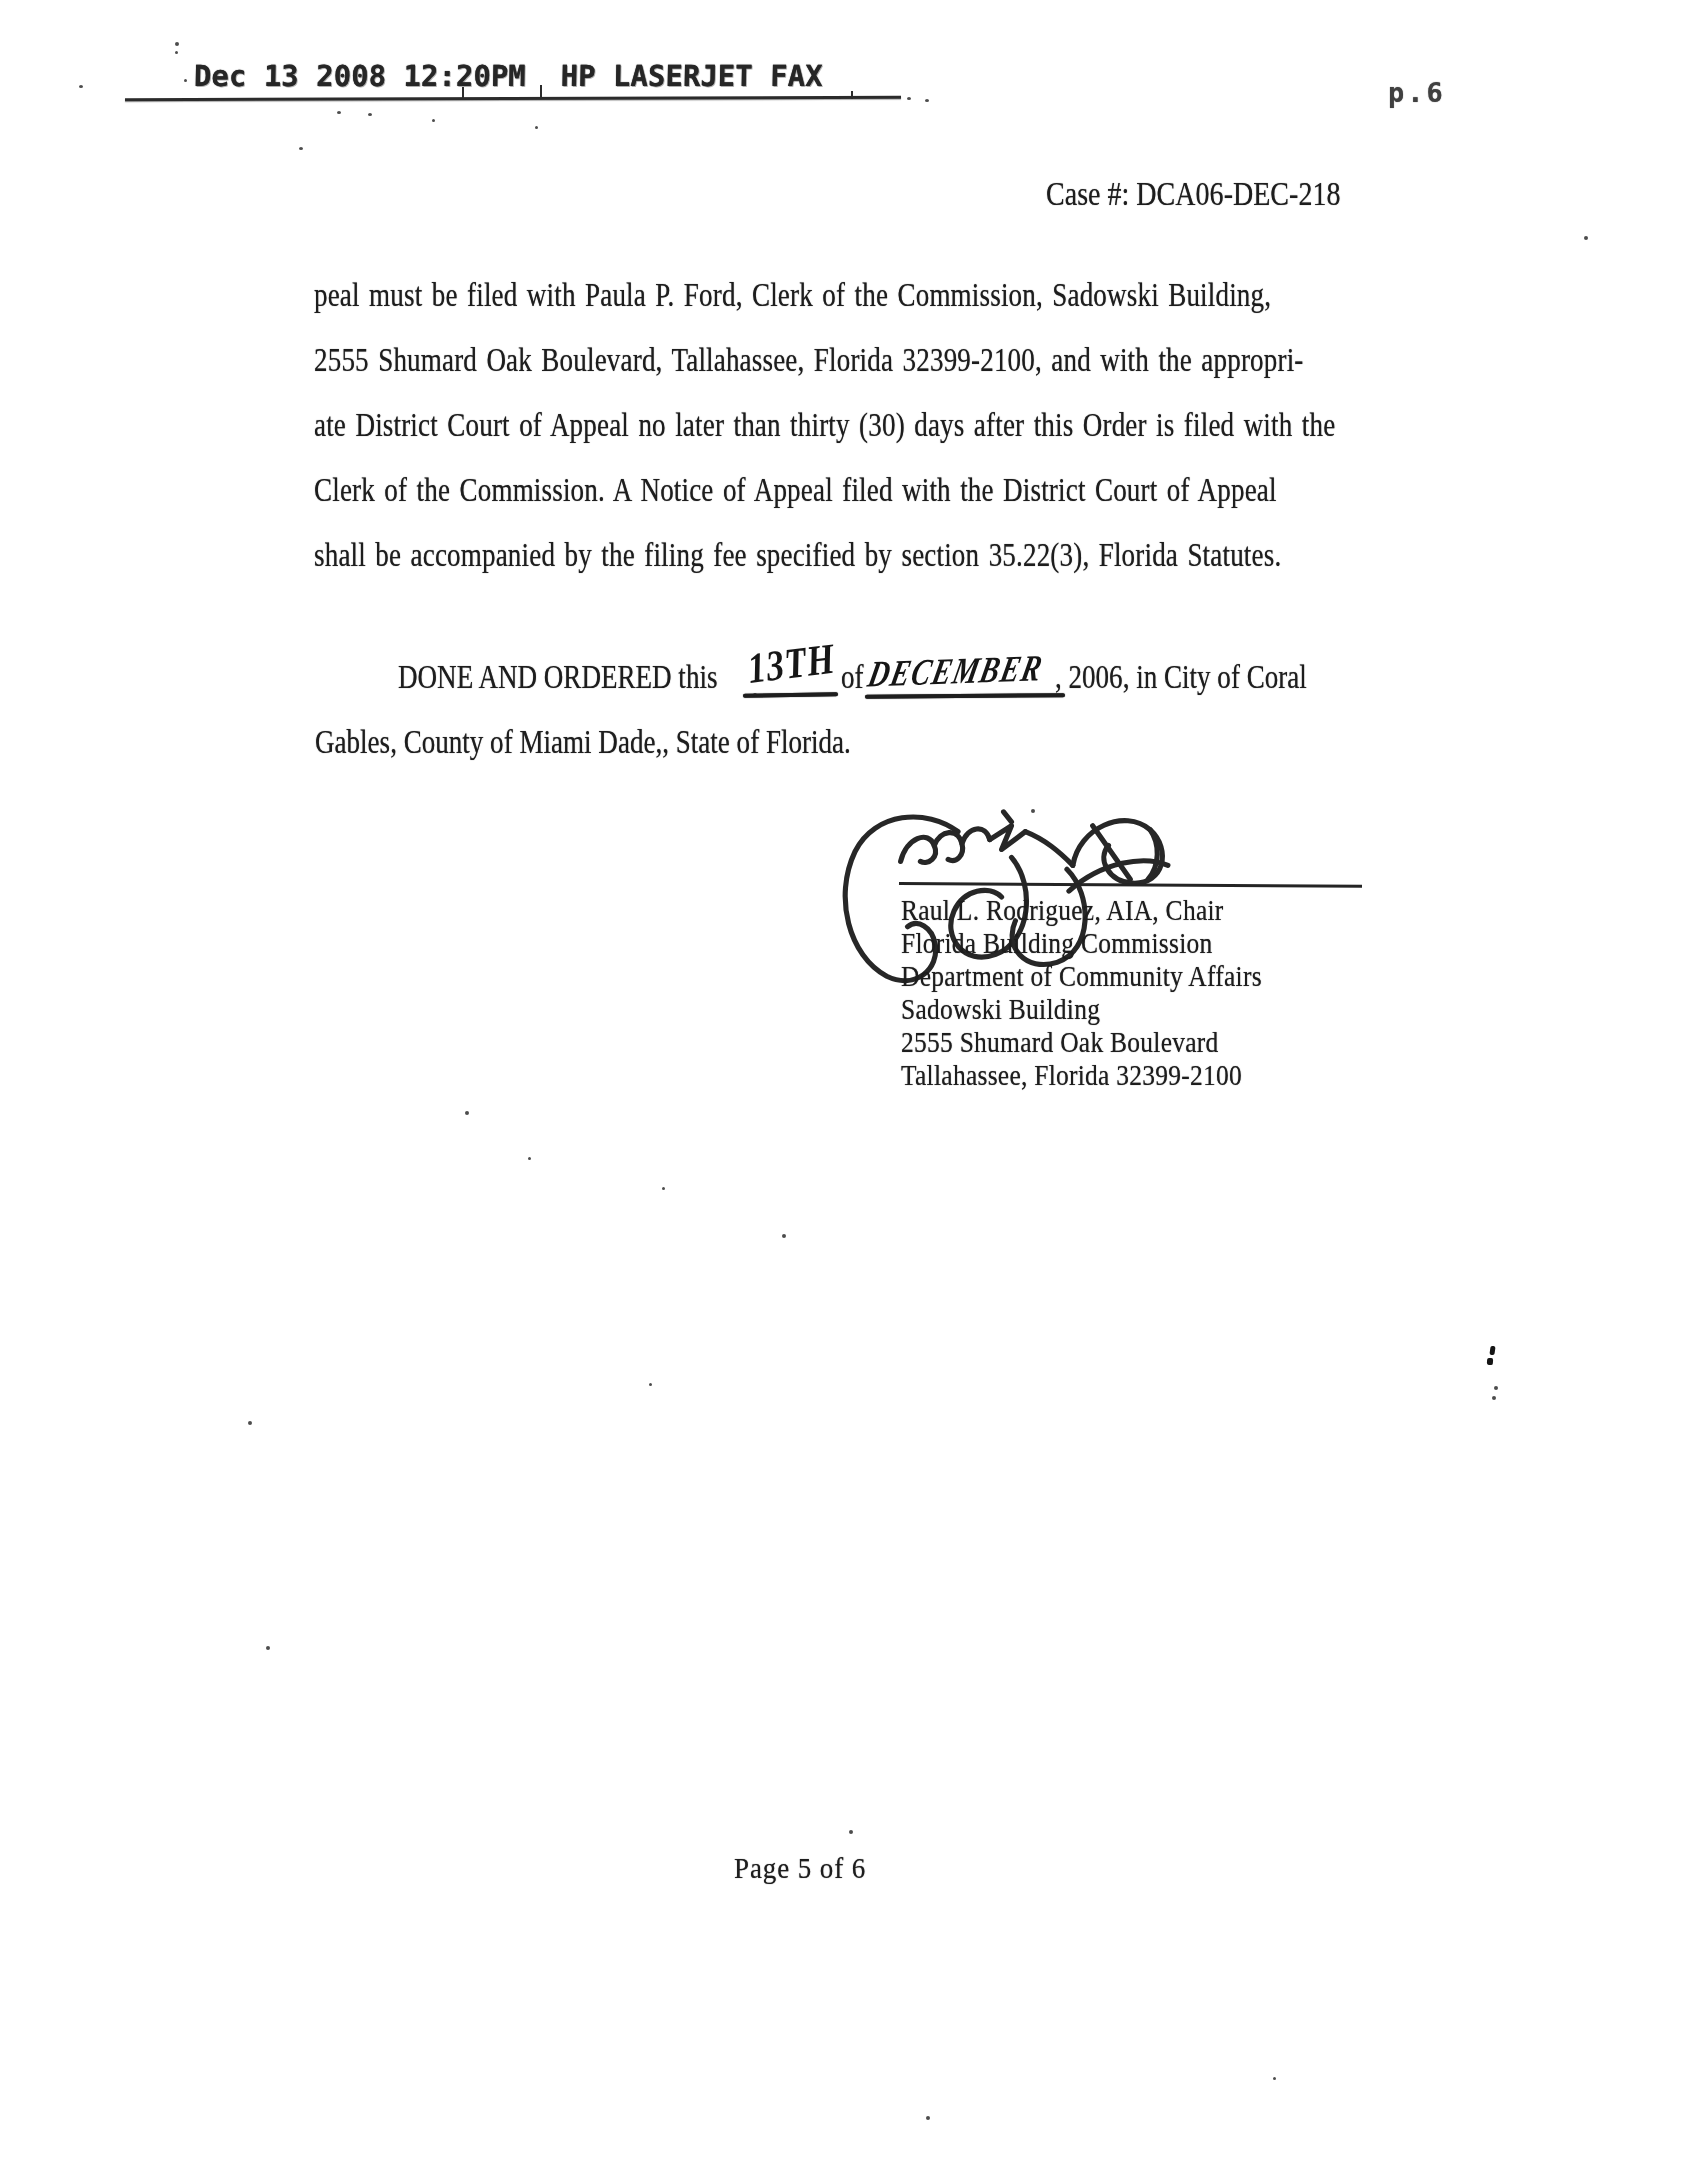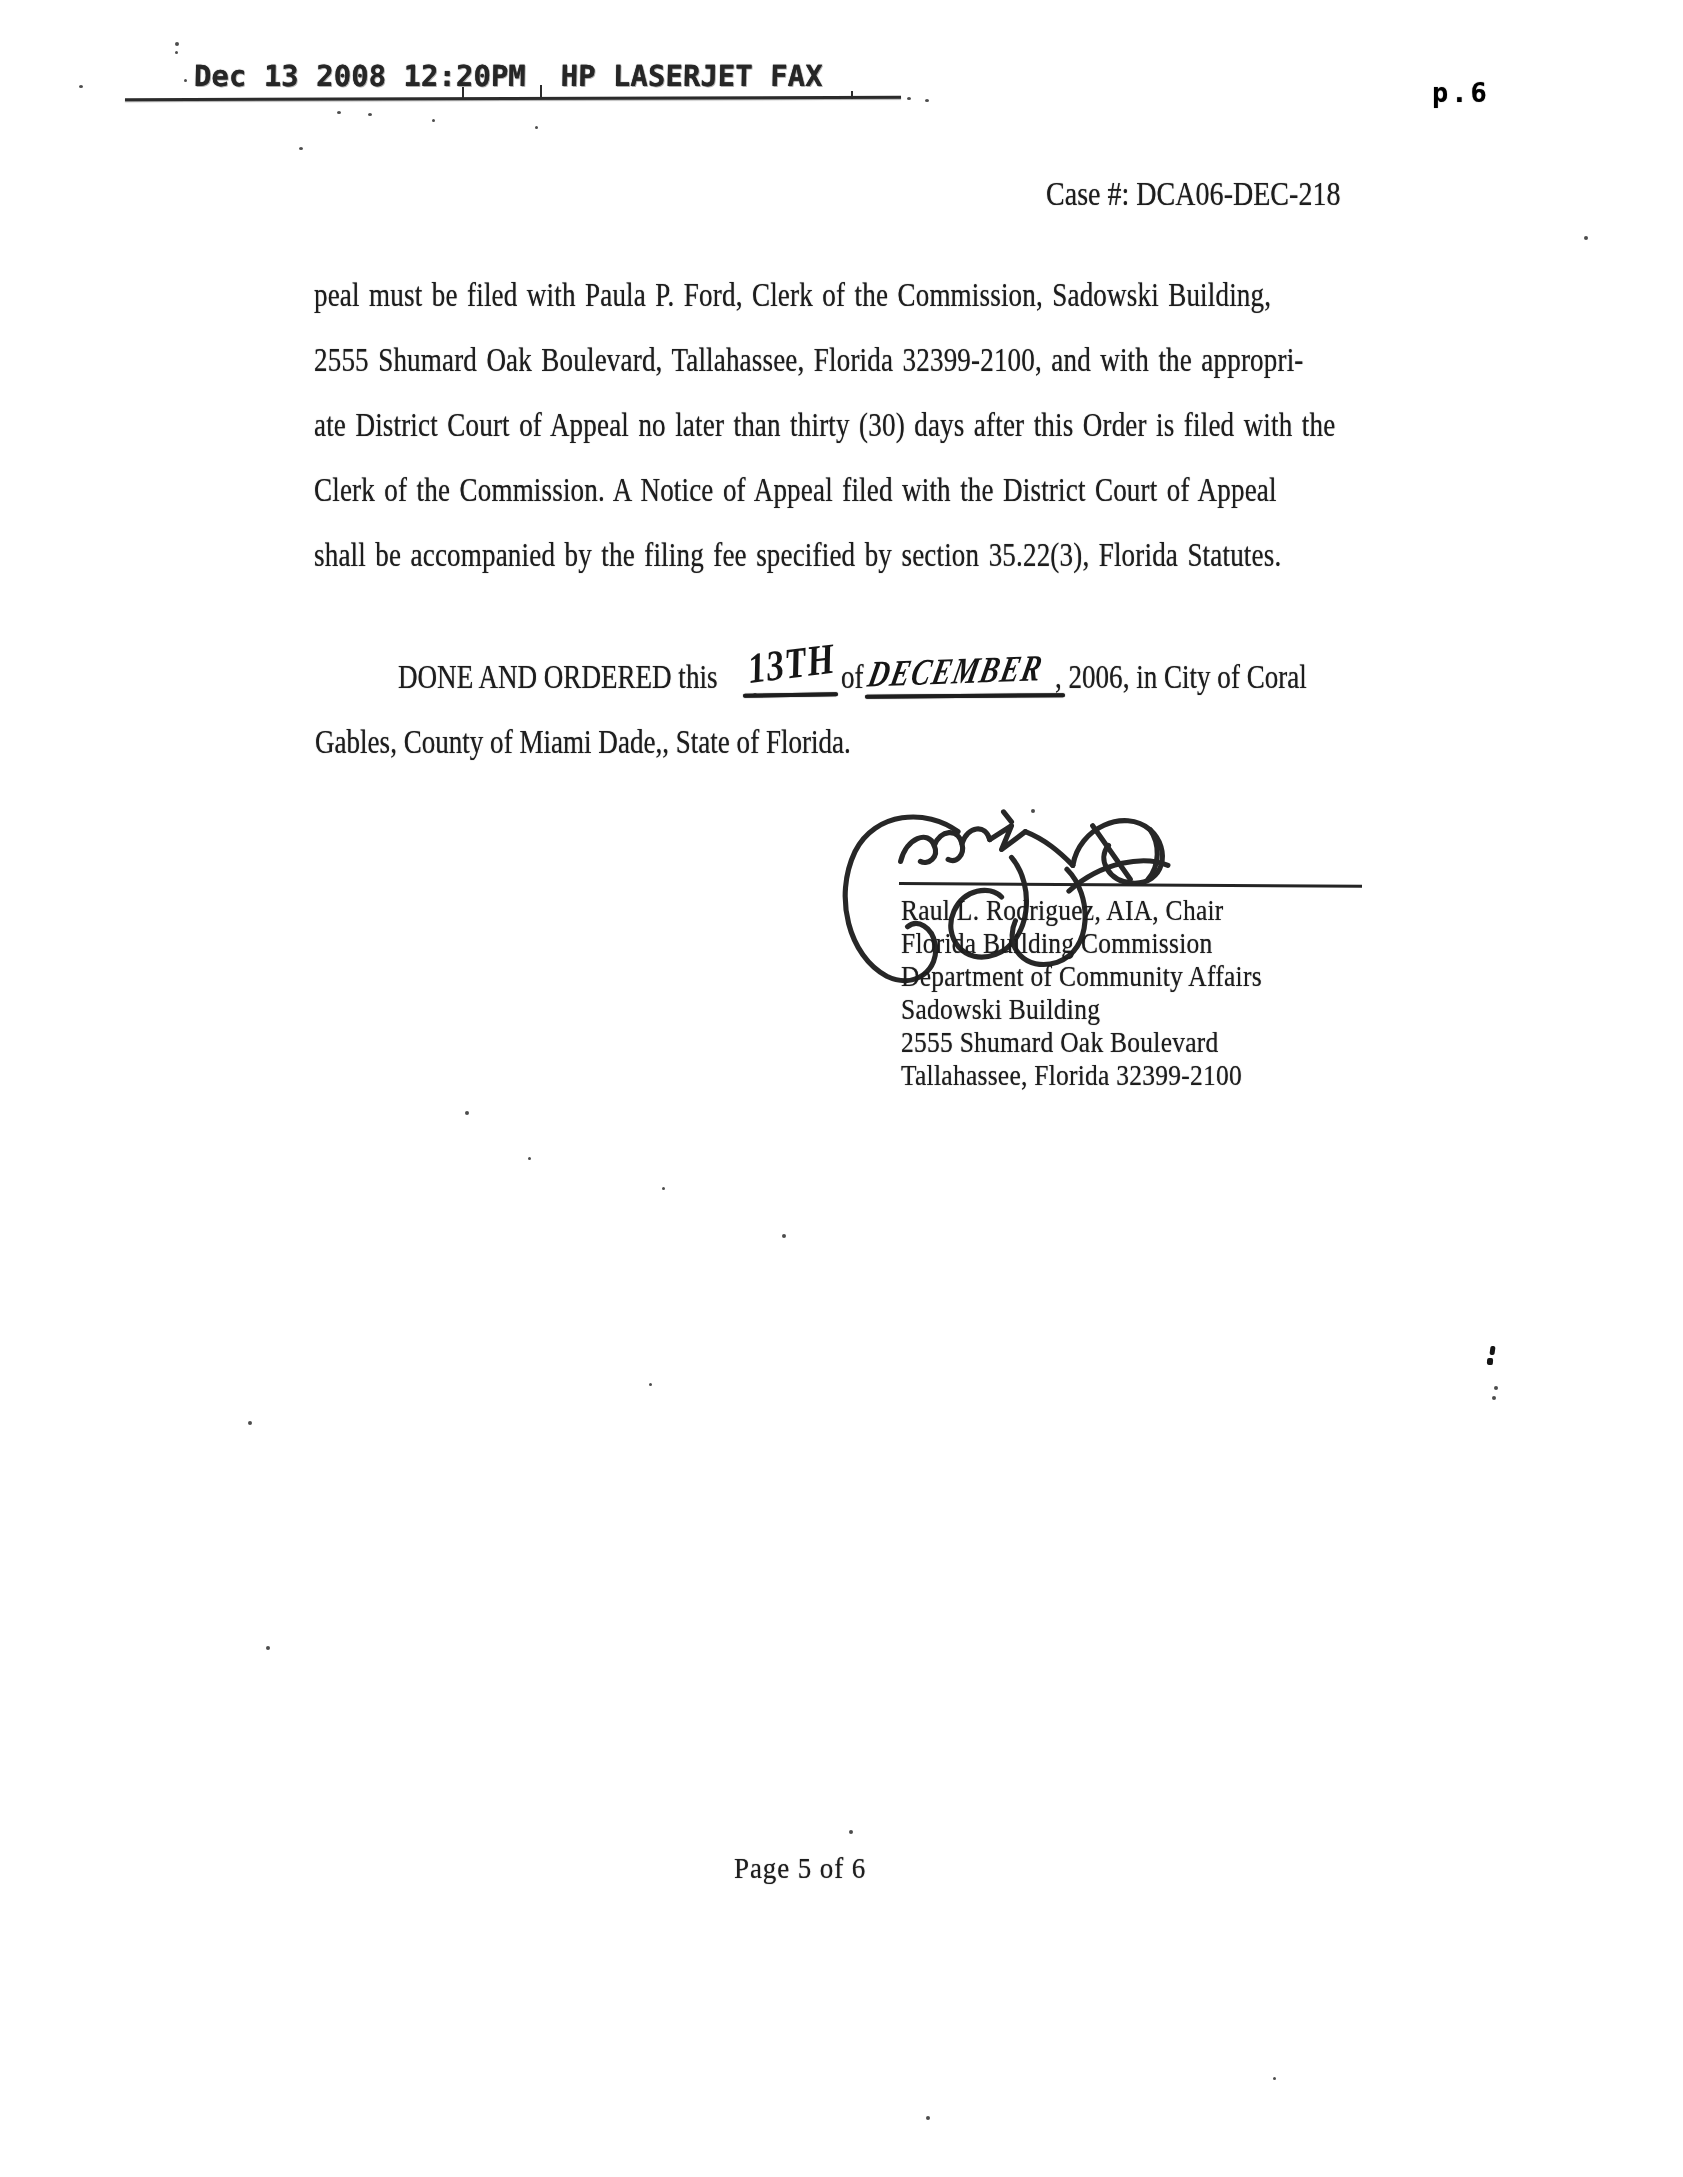--- a/index.html
+++ b/index.html
@@ -22,23 +22,23 @@
     text-shadow:0 0 1px #333, 1px 1px 0 rgba(60,60,60,.35);
     transform:skewX(-1deg);
   }
   .fax-rule{
     position:absolute; left:125px; top:97px; width:776px; height:3px;
     background:#2b2b2b; transform:rotate(-0.18deg);
     box-shadow:0 1px 1px rgba(40,40,40,.4);
   }
   .tick{ position:absolute; width:2px; background:#2c2c2c; }
   .fax-pnum{
-    position:absolute; left:1432px; top:77px;
+    position:absolute; left:1388px; top:77px;
     font-family:"DejaVu Sans Mono", monospace;
-    font-size:27px; font-weight:bold; letter-spacing:3px; color:#000000;text-align:right;
+    font-size:27px; font-weight:bold; letter-spacing:3px; color:#404040;text-align:right;
   }
 
   
   .case-num{
     position:absolute; left:1046px; top:176px;
     font-size:33px; white-space:nowrap;
     transform:scaleX(0.85); transform-origin:0 0;
   }
 
   

